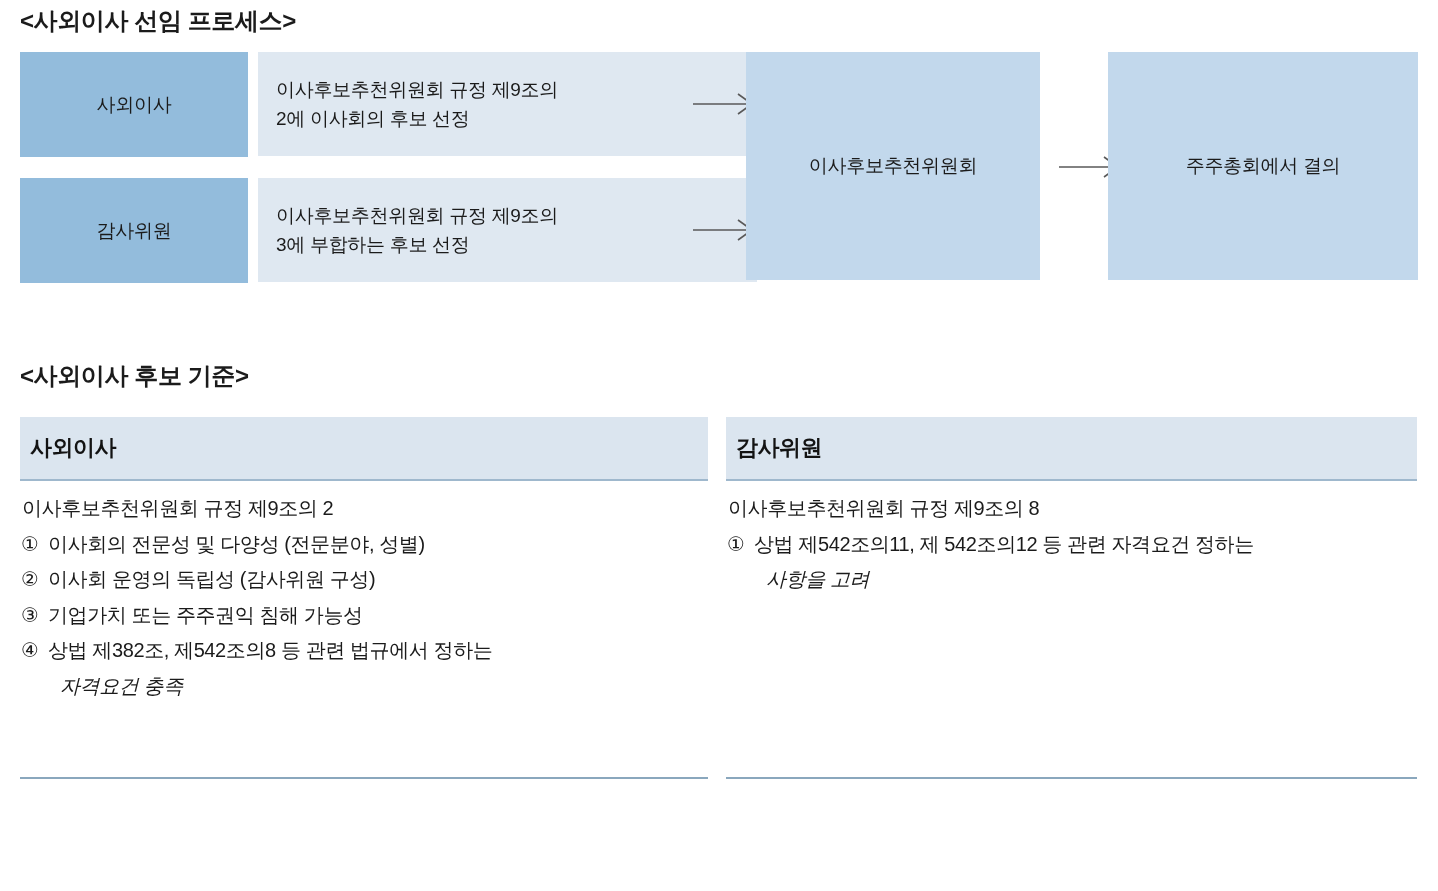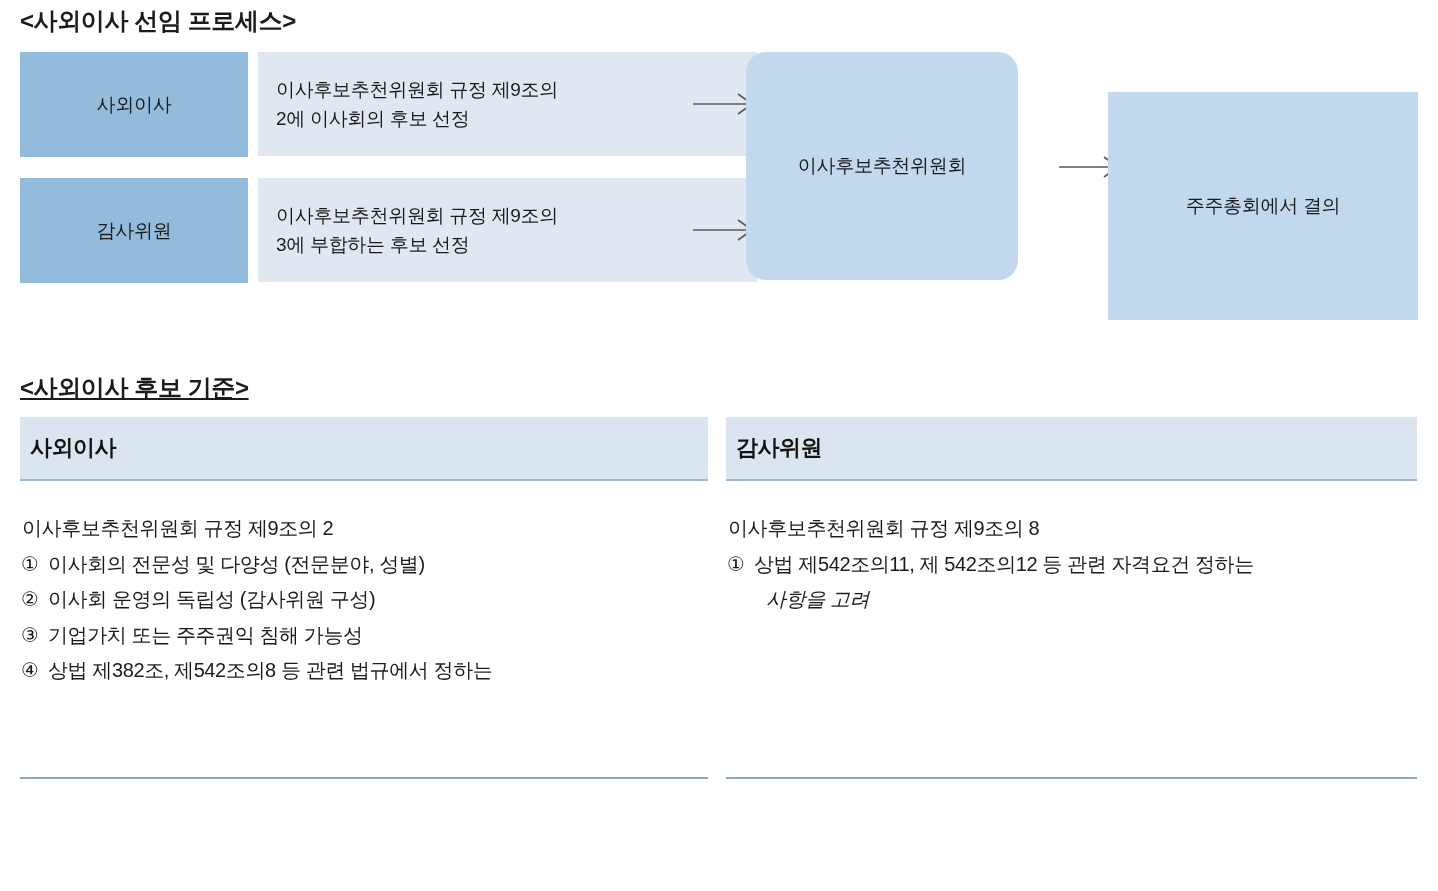--- a/index.html
+++ b/index.html
@@ -21,21 +21,21 @@
   .section-title {
     position: absolute;
     left: 20px;
     font-size: 24px;
     font-weight: bold;
     letter-spacing: -0.4px;
     color: #1b1b1b;
     white-space: nowrap;
   }
   #title-process { top: 5px; }
-  #title-criteria { top: 372px; text-decoration: underline; }
+  #title-criteria { top: 360px; }
 
   
   #flow { position: absolute; left: 0; top: 0; width: 1438px; height: 330px; }
 
   .flow-box {
     position: absolute;
     box-sizing: border-box;
     display: flex;
     align-items: center;
     justify-content: center;
@@ -61,22 +61,22 @@
   .box-stage {
     background: #c2d8ec;
     width: 312px;
     height: 228px;
   }
 
   #box-role-outside   { left: 20px;   top: 52px;  }
   #box-role-audit     { left: 20px;   top: 178px; }
   #box-desc-outside   { left: 258px;  top: 52px;  }
   #box-desc-audit     { left: 258px;  top: 178px; }
-  #box-stage-committee{ left: 746px;  top: 52px;  width: 272px; border-radius: 20px; }
-  #box-stage-meeting  { left: 1108px; top: 52px;  width: 310px; margin-top: 40px; }
+  #box-stage-committee{ left: 746px;  top: 52px;  width: 294px; }
+  #box-stage-meeting  { left: 1108px; top: 52px;  width: 310px; }
 
   .arrow {
     position: absolute;
     width: 66px;
     height: 26px;
   }
   #arrow-outside  { left: 692px;  top: 91px;  }
   #arrow-audit    { left: 692px;  top: 217px; }
   #arrow-stage    { left: 1058px; top: 154px; }
 
@@ -97,21 +97,21 @@
     border-bottom: 2px solid #9fb8cd;
   }
   .crit-header-label {
     font-size: 22px;
     font-weight: bold;
     letter-spacing: -0.5px;
     color: #131313;
   }
 
   .crit-body {
-    padding-top: 30px;
+    padding-top: 10px;
     font-size: 20px;
     letter-spacing: -0.4px;
     color: #1b1b1b;
   }
   .crit-intro {
     margin: 0 0 0 0;
     padding-left: 2px;
     line-height: 1.78;
     white-space: nowrap;
   }
@@ -217,20 +217,21 @@
           <span class="crit-marker">②</span>
           <span>이사회 운영의 독립성 (감사위원 구성)</span>
         </li>
         <li class="crit-item">
           <span class="crit-marker">③</span>
           <span>기업가치 또는 주주권익 침해 가능성</span>
         </li>
         <li class="crit-item">
           <span class="crit-marker">④</span>
           <span>상법 제382조, 제542조의8 등 관련 법규에서 정하는</span>
+          <span class="crit-cont">자격요건 충족</span>
         </li>
       </ul>
     </div>
   </div>
 
   <div class="crit-col" id="crit-col-audit">
     <div class="crit-header">
       <span class="crit-header-label">감사위원</span>
     </div>
     <div class="crit-body">

